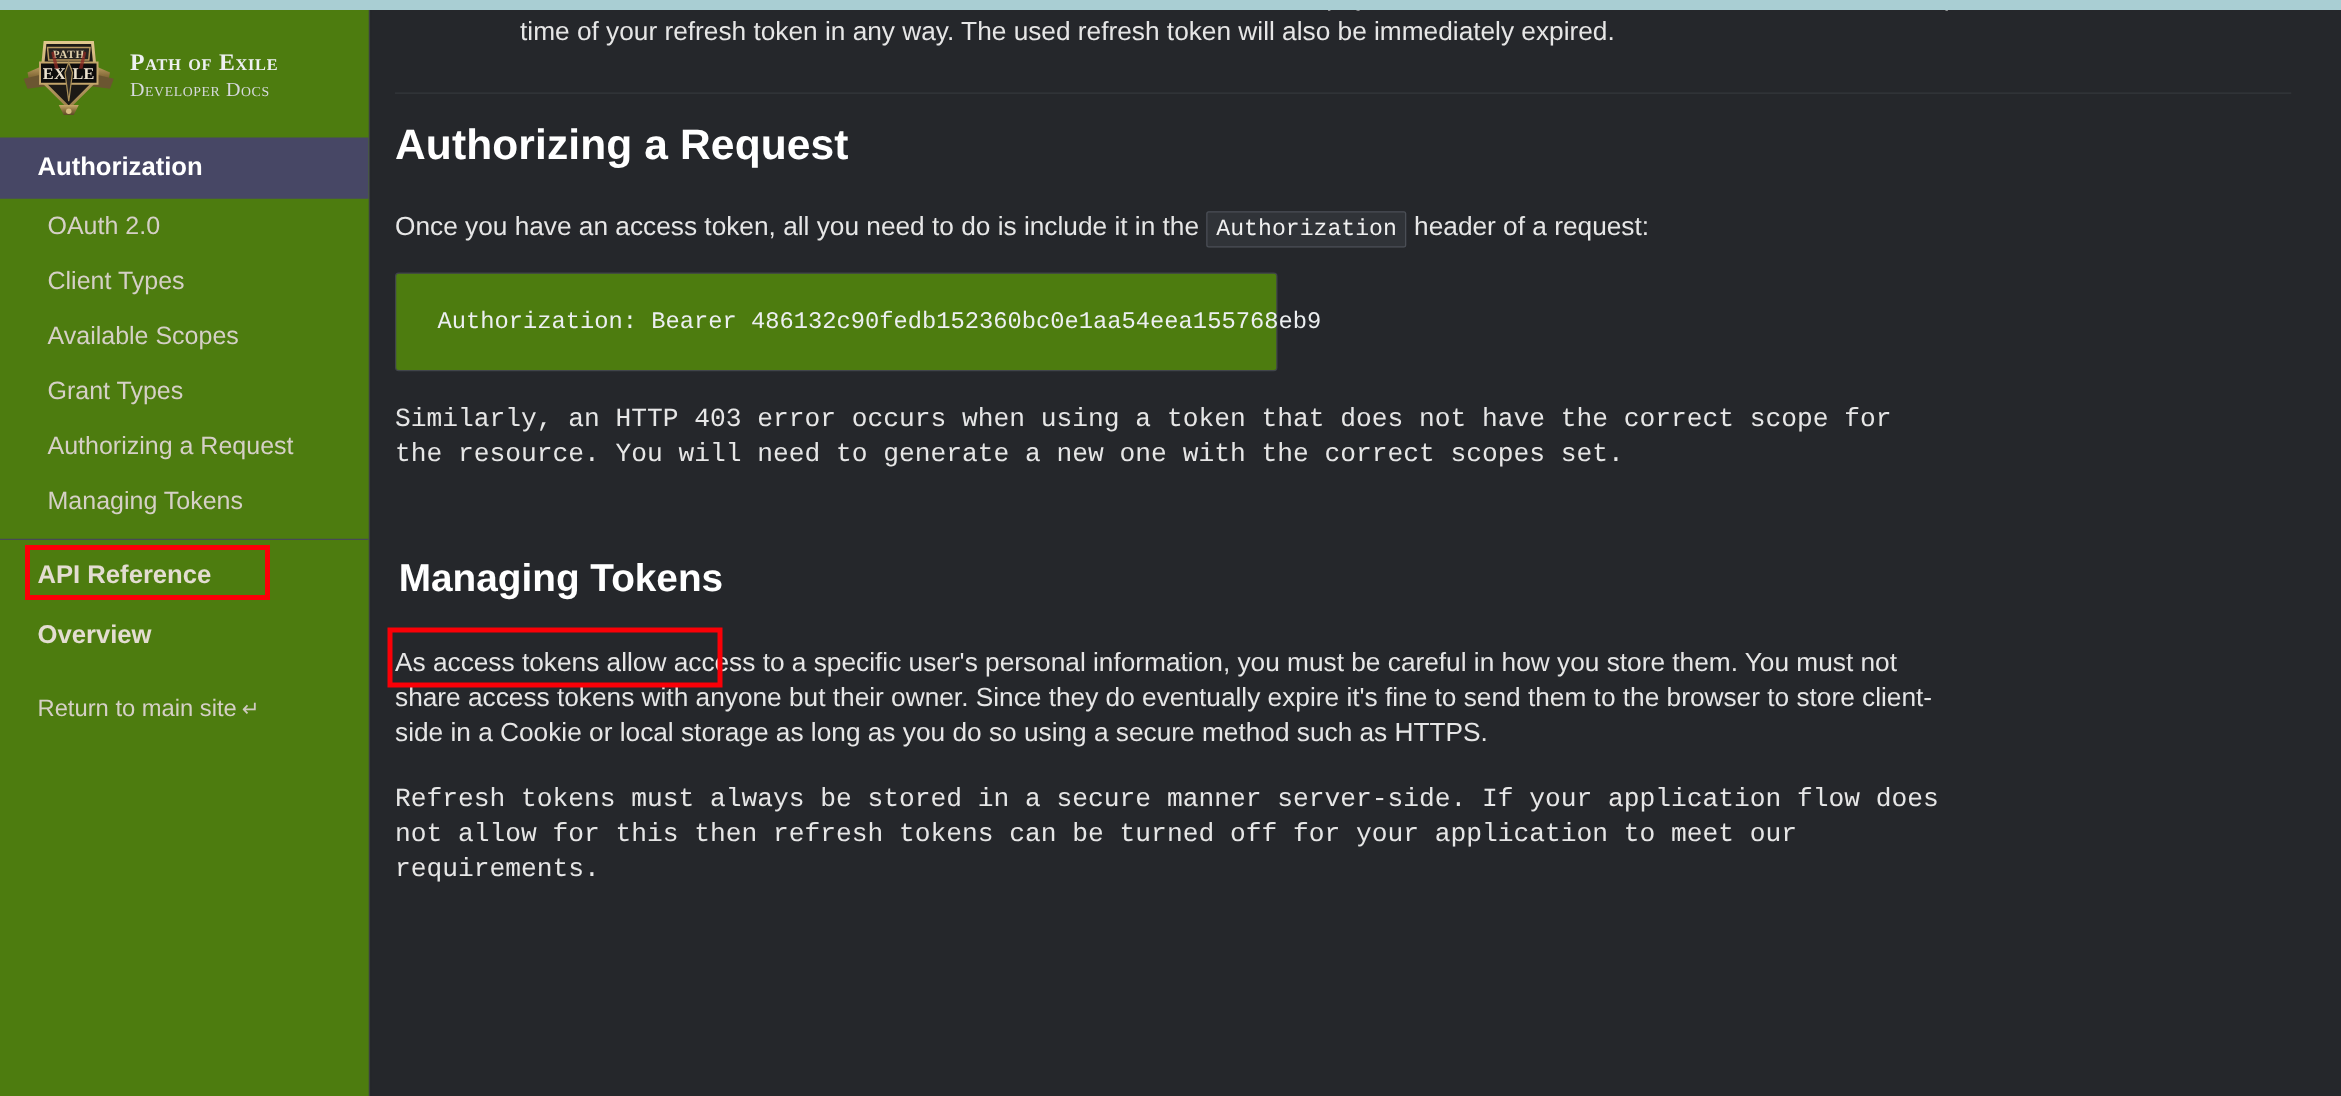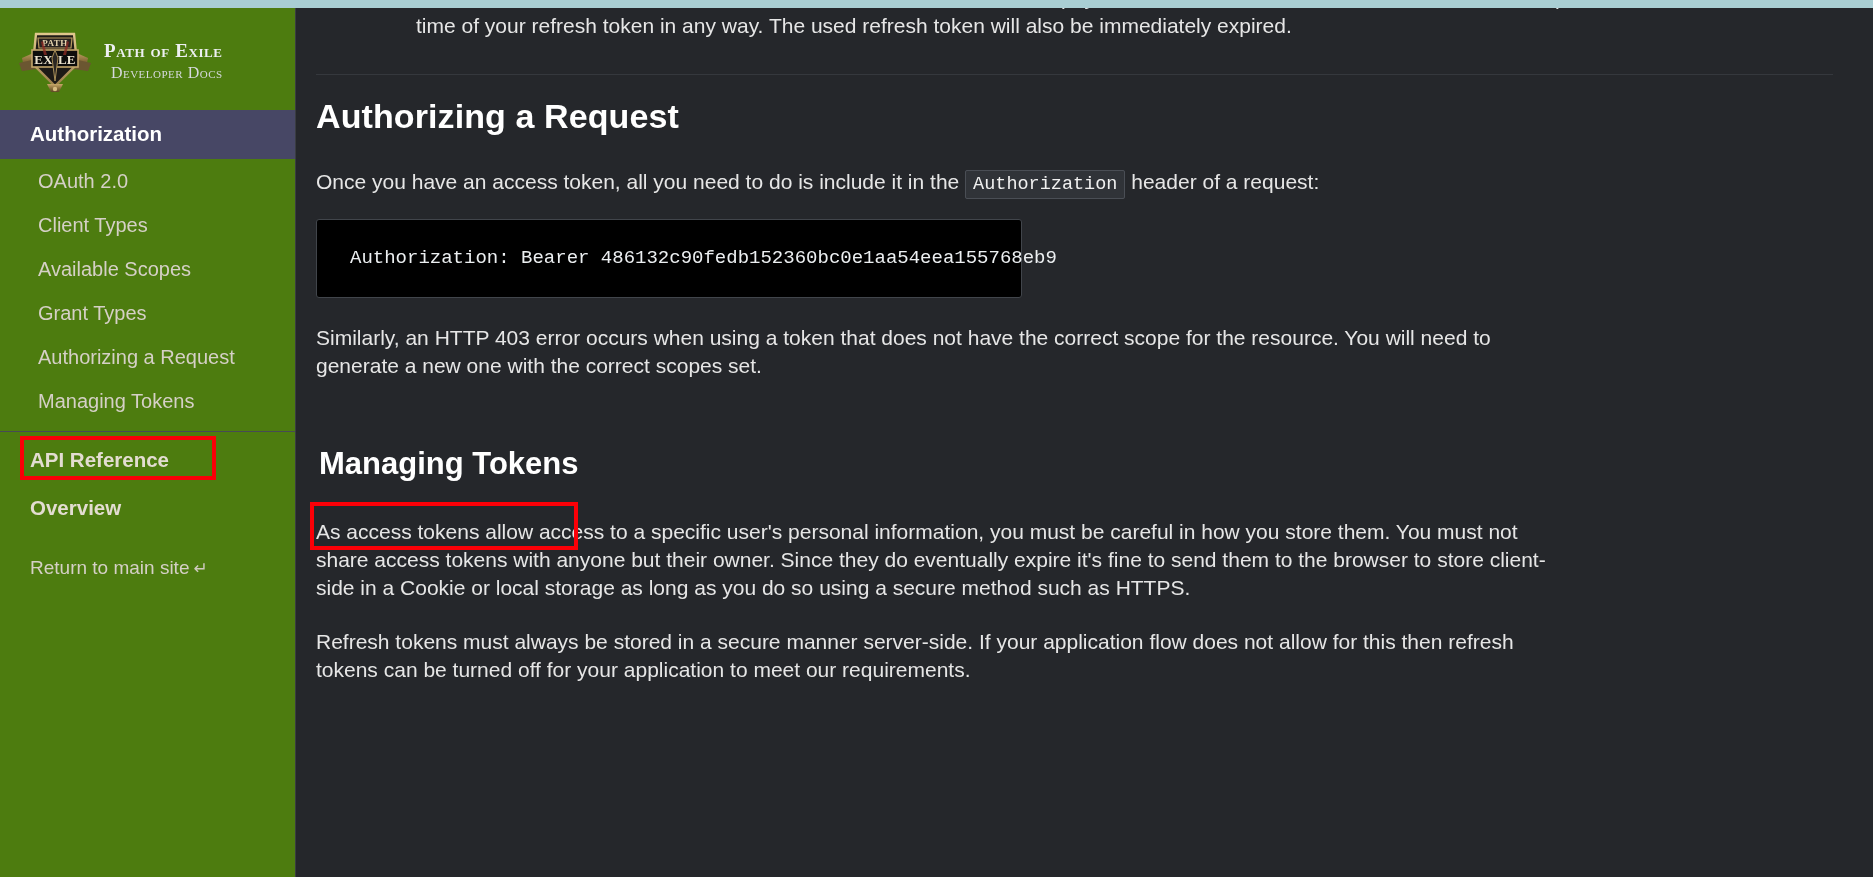--- a/index.html
+++ b/index.html
@@ -74,21 +74,20 @@
     color: #eef0f2;
   }
 
   .brand-sub {
     font-size: 16px;
     font-variant: small-caps;
     letter-spacing: 0.5px;
     line-height: 1.2;
     color: #d6d9dd;
     margin-top: 2px;
-    text-align: right;
   }
 
   .nav { position: relative; padding-top: 8px; }
 
   .nav-item {
     display: block;
     font-size: 20px;
     color: #d9d4c9;
     line-height: 1;
     padding: 13px 0 13px 30px;
@@ -202,36 +201,36 @@
 
   h1.section-title {
     font-size: 34px;
     font-weight: bold;
     color: #ffffff;
     margin: 22px 0 0 0;
     letter-spacing: 0.1px;
   }
 
   .p-gap-1 { margin-top: 32px; }
-  .p-gap-2 { margin-top: 26px; }
+  .p-gap-2 { margin-top: 26px; font-family: Liberation Mono, monospace; }
 
   code.inline {
     font-family: "Liberation Mono", monospace;
     font-size: 18.5px;
     background: #303338;
     border: 1px solid #4a4e55;
     border-radius: 2px;
     padding: 3px 7px;
     color: #f0f0f0;
     white-space: nowrap;
   }
 
   .code-block {
     margin-top: 22px;
-    background: #000000;
+    background: #4d7c0f;
     border: 1px solid #41454b;
     border-radius: 3px;
     width: 706px;
     padding: 26px 0 26px 33px;
   }
 
   .code-block pre {
     font-family: "Liberation Mono", monospace;
     font-size: 19px;
     color: #eceff1;

